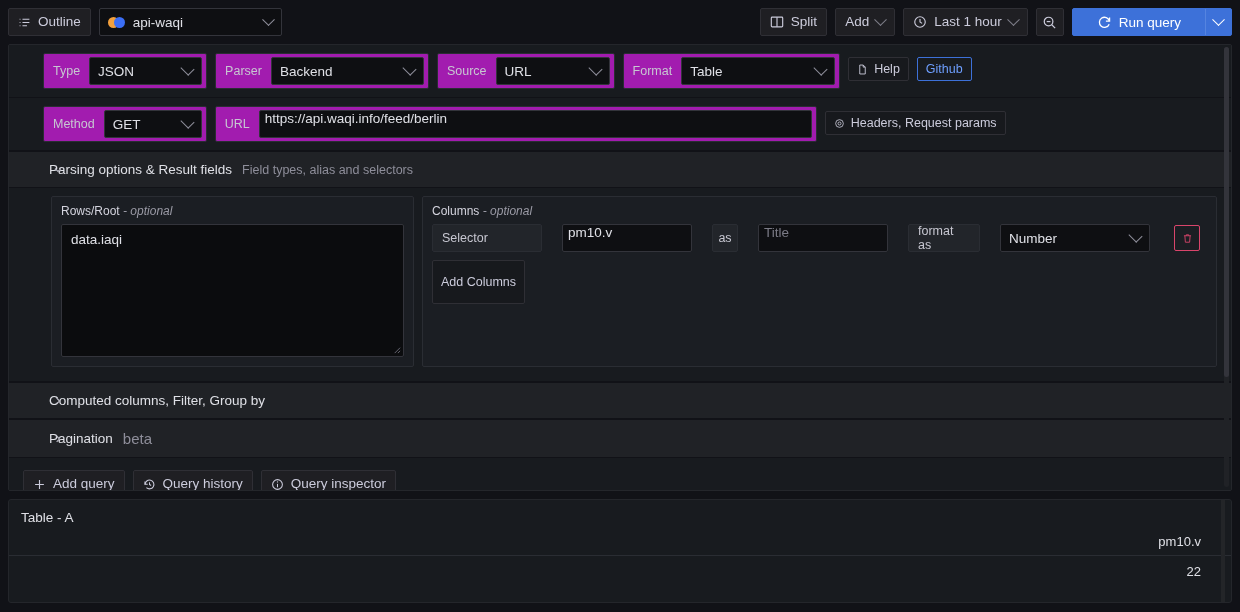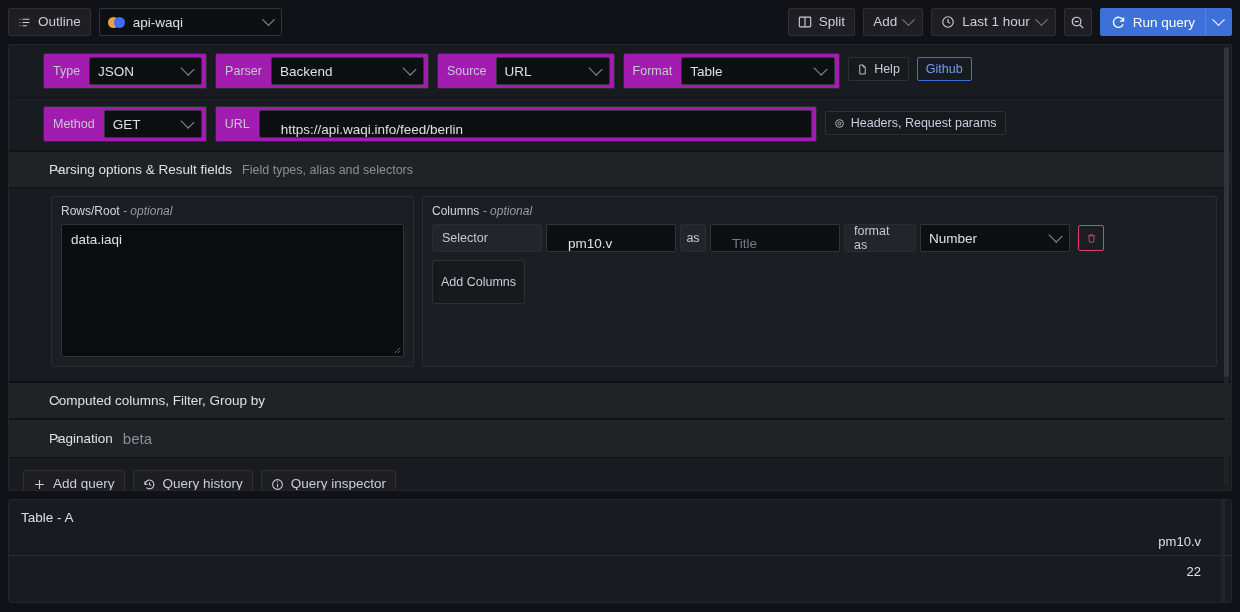--- a/index.html
+++ b/index.html
@@ -83,21 +83,21 @@
     background: #3d71d9;
     border: 1px solid #3d71d9;
     border-radius: 2px;
     color: #fff;
     font-size: 13.5px;
     font-weight: 500;
     overflow: hidden;
   }
   .btn-primary .main {
     display: inline-flex; align-items: center; gap: 7px;
-    padding: 0 10px; height: 100%;
+    padding: 0 24px; height: 100%;
   }
   .btn-primary .split {
     display: inline-flex; align-items: center; justify-content: center;
     width: 26px; height: 100%;
     border-left: 1px solid #5584e0;
   }
   .btn-primary .caret { border-color: #fff; }
 
   .icon-btn {
     width: 28px; height: 28px;
@@ -158,26 +158,26 @@
     border: 1px solid #33343b;
     border-radius: 2px;
     padding: 0 8px;
     font-size: 13.5px;
     color: #dfe0e6;
   }
   .selectbox .caret { margin-left: auto; padding-left: 10px; }
 
   .inputbox {
     display: flex;
-    align-items: flex-end;
+    align-items: flex-start;
     height: 28px;
     background: #0e0f12;
     border: 1px solid #33343b;
     border-radius: 2px;
-    padding: 0 21px;
+    padding: 0 5px;
     font-size: 13.5px;
     color: #dfe0e6;
   }
   .inputbox.ph { color: #7b7b86; }
 
   .helplinks { display: flex; align-items: center; gap: 8px; padding-top: 4px; }
   .btn-sm {
     height: 24px;
     display: inline-flex; align-items: center; gap: 6px;
     padding: 0 8px;
@@ -242,21 +242,21 @@
     font-size: 13.5px;
     padding: 7px 9px;
     position: relative;
   }
   .resizer {
     position: absolute;
     right: 2px; bottom: 2px;
     width: 9px; height: 9px;
   }
 
-  .col-row { display: flex; align-items: center; gap: 4px; margin-bottom: 8px; }
+  .col-row { display: flex; align-items: center; gap: 20px; margin-bottom: 8px; }
   .col-tag {
     height: 28px;
     display: inline-flex; align-items: center;
     padding: 0 9px;
     background: #22252a;
     border: 1px solid #2a2d33;
     border-radius: 2px;
     font-size: 12.5px;
     color: #c7c7d1;
   }

